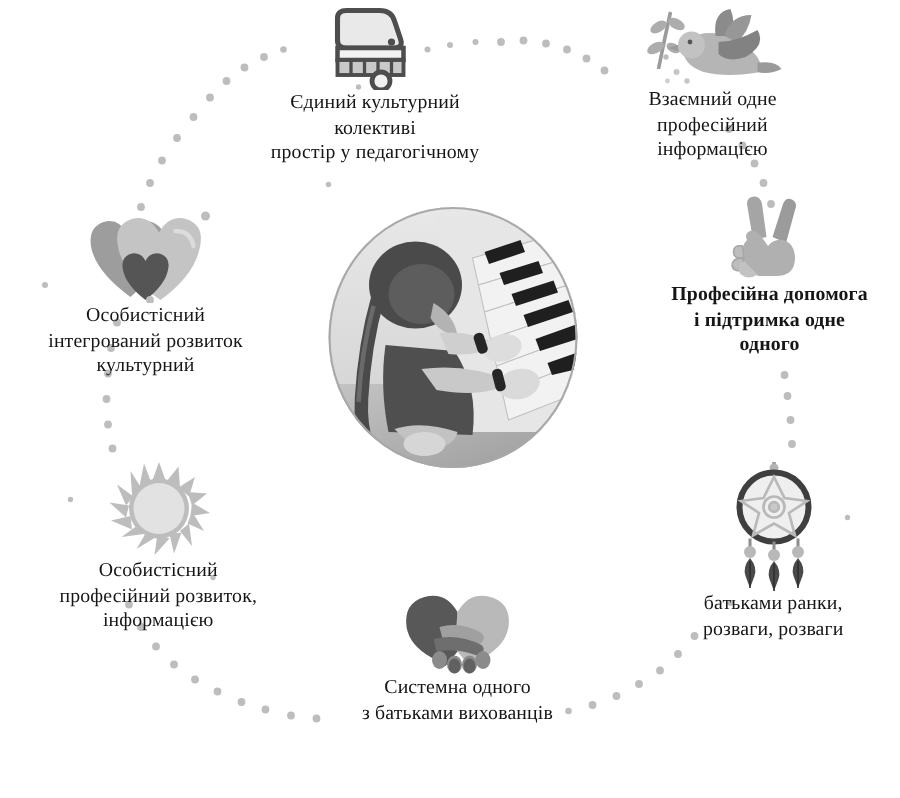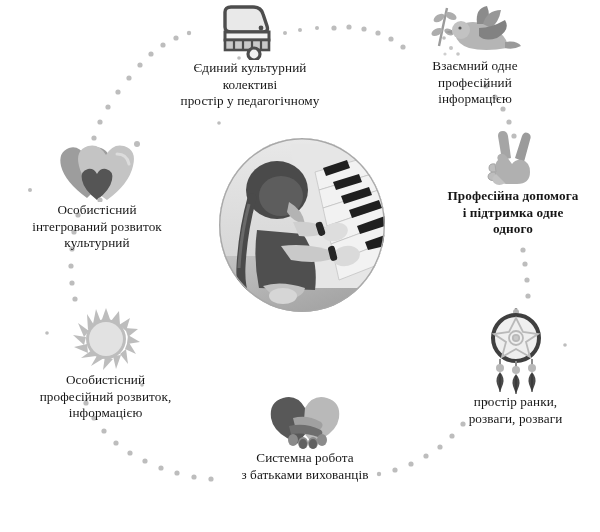--- a/index.html
+++ b/index.html
@@ -305,21 +305,21 @@
           <path d="M52 64 Q47 70 49 76 Q52 84 52 84 Q52 84 55 76 Q57 70 52 64 Z"></path>
         </g>
         <g stroke="#2e2e2e" stroke-width="1">
           <line x1="20" y1="66" x2="20" y2="84"></line>
           <line x1="36" y1="68" x2="36" y2="86"></line>
           <line x1="52" y1="66" x2="52" y2="84"></line>
         </g>
       </svg>
     </div>
     <div class="caption">
-      <div>простір ранки,</div>
+      <div>батьками ранки,</div>
       <div>розваги, розваги</div>
     </div>
   </div>
 
   <div class="node" style="left:215px;top:392px;width:180px;">
     <div class="icon-wrap" style="width:84px;height:58px;">
       <svg width="84" height="58" viewBox="0 0 84 58">
 
         <path d="M42 16 Q34 2 20 6 Q6 10 8 26 Q10 38 24 46 L34 52 L44 40 Z" fill="#585858"></path>
 
@@ -334,21 +334,21 @@
           <ellipse cx="50" cy="51" rx="5" ry="6"></ellipse>
           <ellipse cx="59" cy="48" rx="5" ry="6"></ellipse>
         </g>
         <g fill="#3f3f3f" opacity="0.55">
           <ellipse cx="40" cy="52" rx="4" ry="5"></ellipse>
           <ellipse cx="50" cy="52" rx="4" ry="5"></ellipse>
         </g>
       </svg>
     </div>
     <div class="caption">
-      <div>Системна робота</div>
+      <div>Системна одного</div>
       <div>з батьками вихованців</div>
     </div>
   </div>
 
   <div class="node" style="left:18px;top:306px;width:175px;">
     <div class="icon-wrap" style="width:72px;height:66px;">
       <svg width="72" height="66" viewBox="0 0 72 66">
         <g fill="#bdbdbd">
           <path d="M36 2 L41 16 L31 16 Z"></path>
           <path d="M49 5 L50 19 L41 15 Z"></path>

